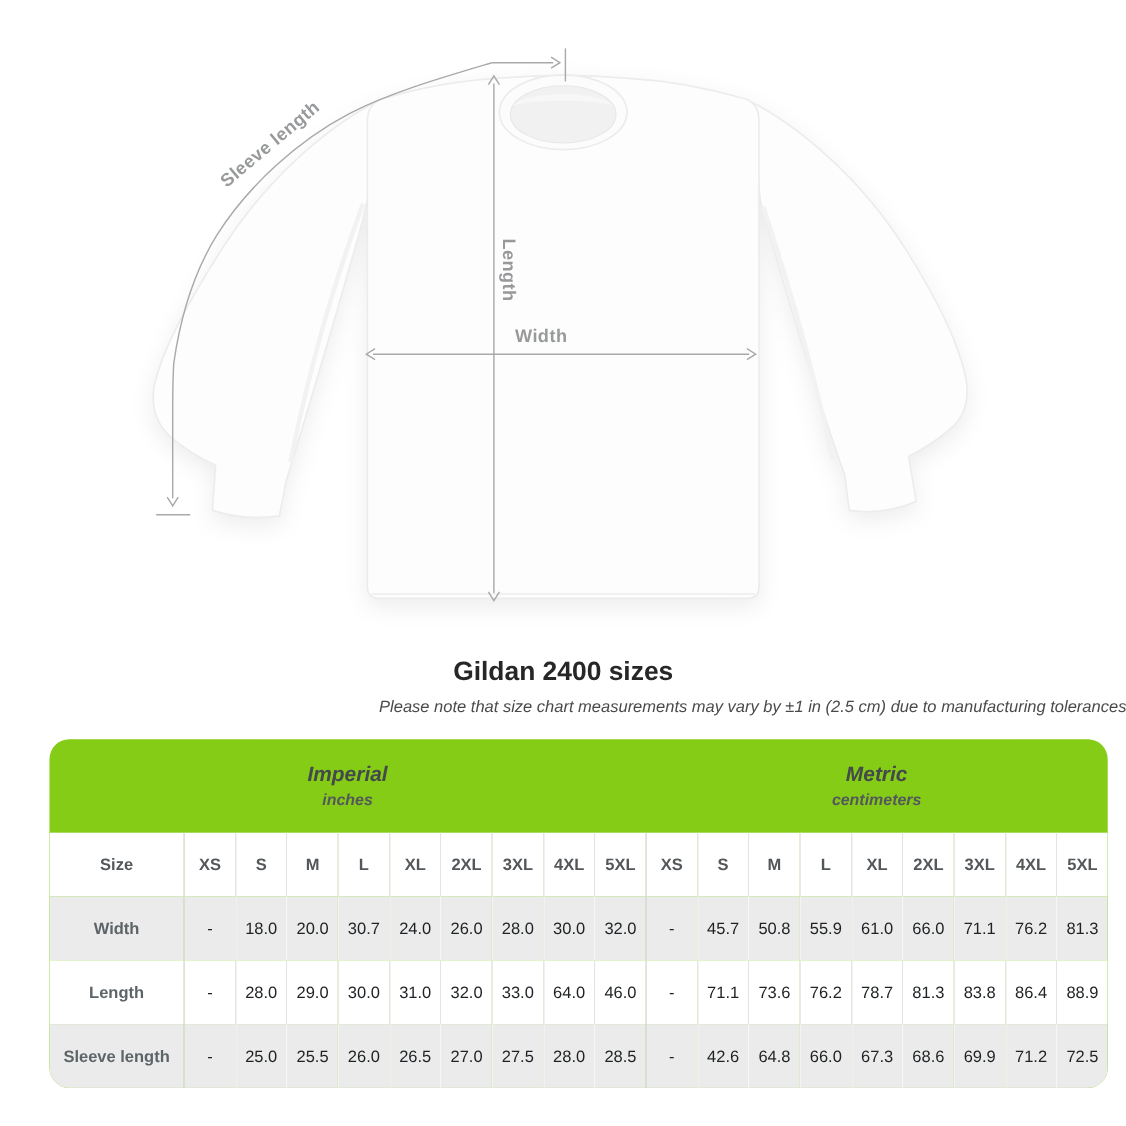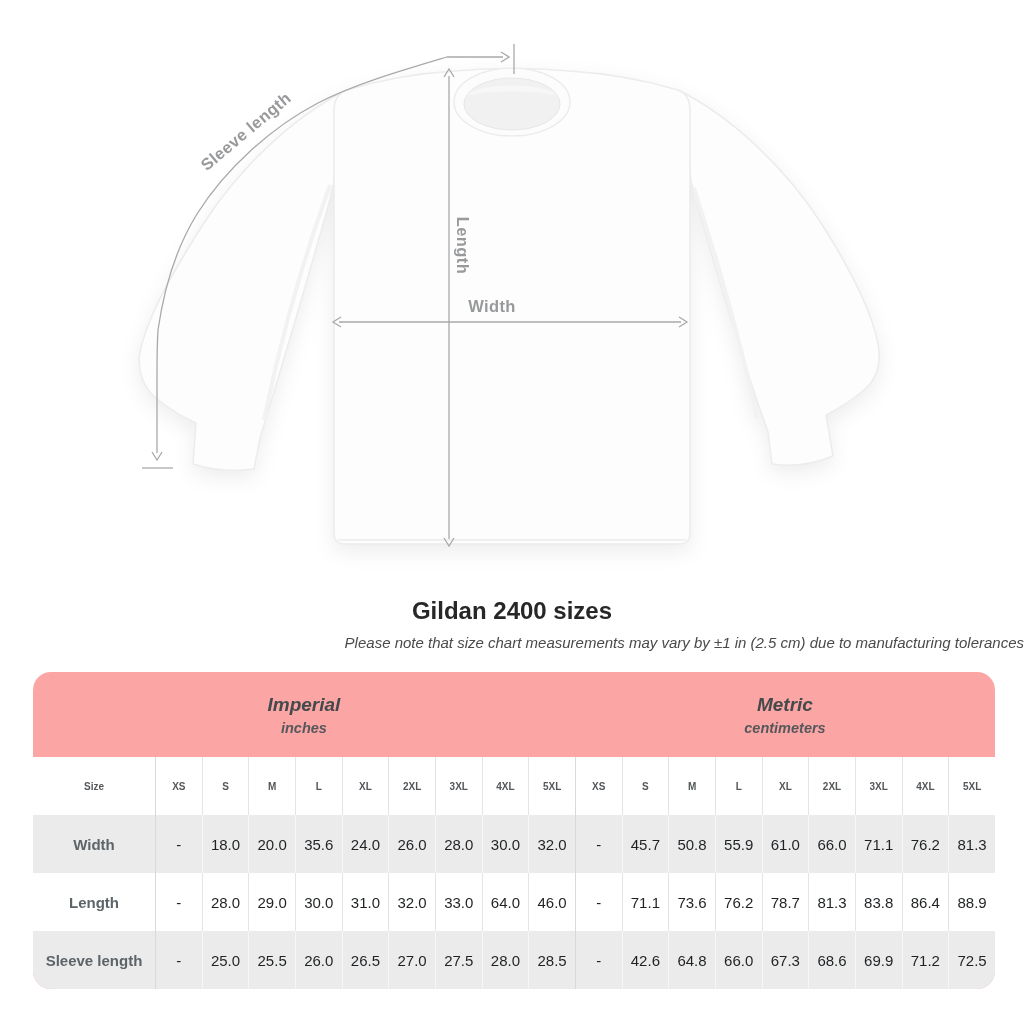--- a/index.html
+++ b/index.html
@@ -15,28 +15,28 @@
   #length-label{left:422px;top:236px;width:80px;transform:rotate(90deg);}
   #width-label{left:452px;top:297px;width:80px;}
 
   
   #title{position:absolute;left:0;top:597px;width:1024px;text-align:center;
          font-size:24px;font-weight:bold;color:#272727;}
   #subtitle{position:absolute;left:0;top:634px;width:1024px;text-align:right;
             font-size:15px;font-style:italic;color:#4a4a4a;}
 
   
-  #table-wrap{position:absolute;left:33px;top:672px;width:962px;border-radius:18px;
-              background:#fca5a5;overflow:hidden;}
+  #table-wrap{position:absolute;left:45px;top:672px;width:962px;border-radius:18px;
+              background:#84cc16;overflow:hidden;}
   table{width:100%;border-collapse:separate;border-spacing:0;table-layout:fixed;}
   col.c-size{width:122px;}
   .group-row th{height:85px;vertical-align:middle;text-align:center;padding:0;}
   .g-label{font-size:19px;font-weight:bold;font-style:italic;color:#44494c;line-height:1.25;}
   .g-sub{font-size:14.5px;font-style:italic;color:#55585b;margin-top:4px;}
-  .head-row th{height:58px;background:#ffffff;font-size:10px;font-weight:bold;
+  .head-row th{height:58px;background:#ffffff;font-size:15px;font-weight:bold;
                color:#54575a;text-align:center;vertical-align:middle;padding:0;}
   tbody th,tbody td{height:58px;text-align:center;vertical-align:middle;
                     font-size:15px;padding:0;}
   tbody th.row-label{font-weight:bold;color:#5d6468;}
   tbody td.val{font-weight:normal;color:#1f2224;}
   .row-gray{background:#ebebeb;}
   .row-white{background:#ffffff;}
   .head-row th:not(:first-child),tbody td{border-left:1px solid #e4e4e4;}
   .row-gray td{border-left-color:#f6f6f6;}
   .sep-strong{border-left-color:#d9d9d9 !important;}
@@ -182,21 +182,21 @@
             <th>5XL</th>
           </tr>
       </thead>
       <tbody id="table-body">
 
       <tr class="row-gray">
             <th class="row-label">Width</th>
             <td class="val sep-strong">-</td>
             <td class="val">18.0</td>
             <td class="val">20.0</td>
-            <td class="val">35.6</td>
+            <td class="val">30.7</td>
             <td class="val">24.0</td>
             <td class="val">26.0</td>
             <td class="val">28.0</td>
             <td class="val">30.0</td>
             <td class="val">32.0</td>
             <td class="val sep-strong">-</td>
             <td class="val">45.7</td>
             <td class="val">50.8</td>
             <td class="val">55.9</td>
             <td class="val">61.0</td>

